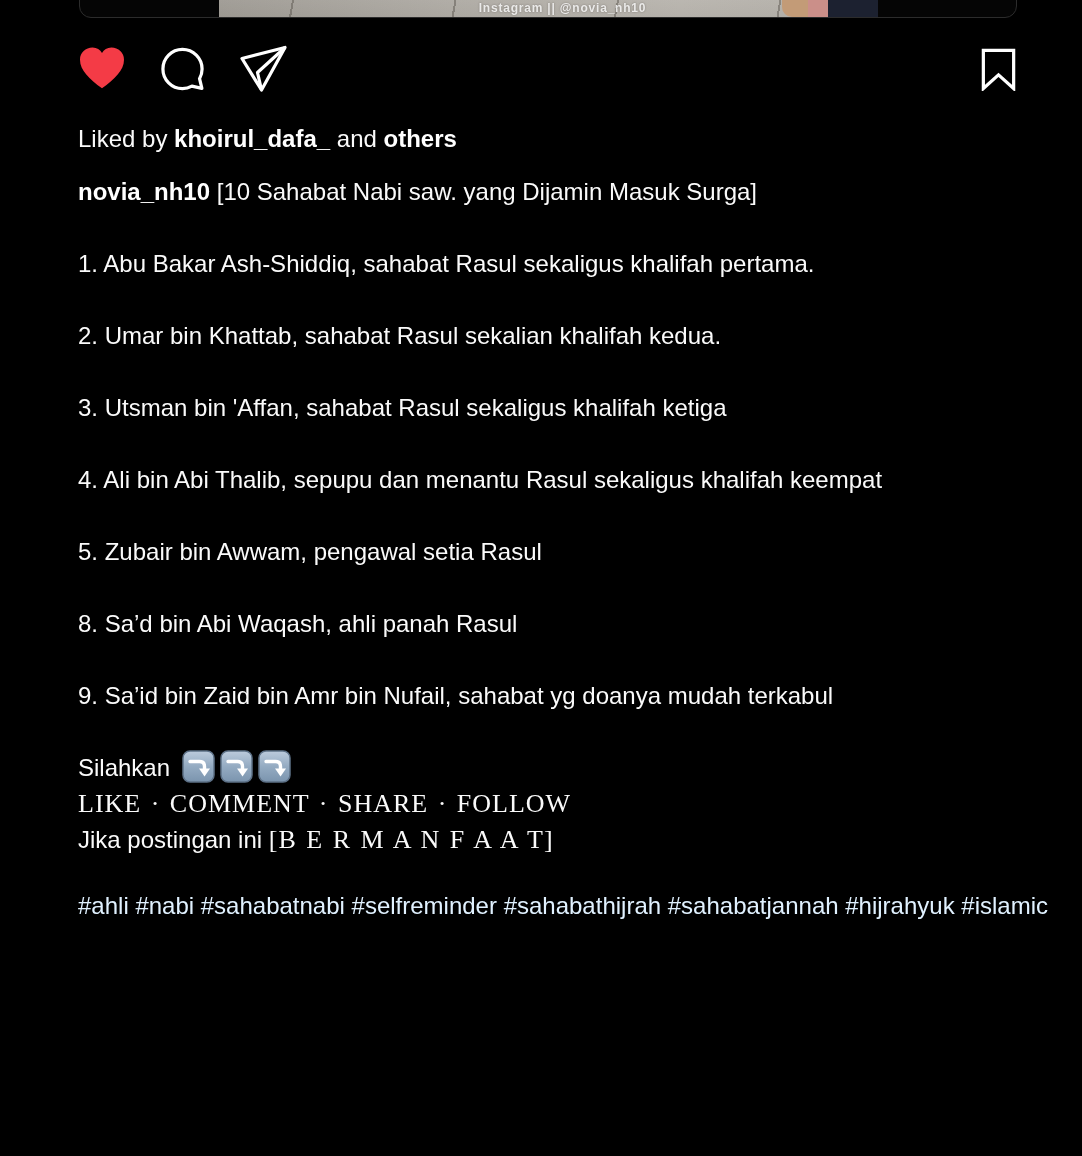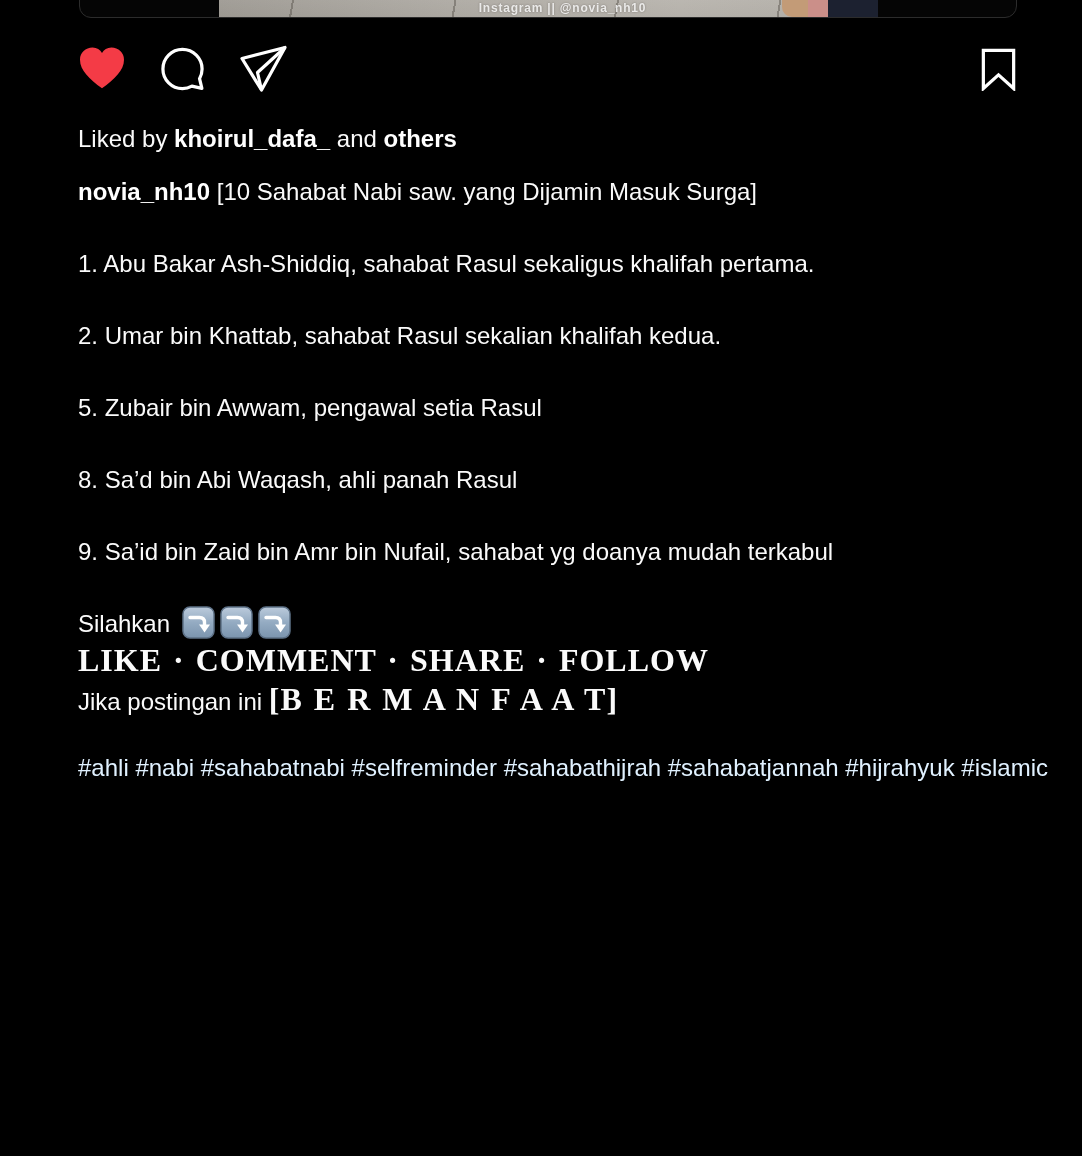--- a/index.html
+++ b/index.html
@@ -61,22 +61,22 @@
     line-height: 36px;
     color: #fafafa;
   }
   .content p { margin: 0 0 36px 0; }
   p.liked-by { margin-bottom: 17px; }
   .b { font-weight: bold; color: #ffffff; }
   p.item-4 { max-width: 905px; }
   p.cta { margin-bottom: 30px; }
   .serif-strong {
     font-family: "Liberation Serif", serif;
-    font-weight: bold;
-    font-size: 32px;
+    font-weight: normal;
+    font-size: 26px;
     letter-spacing: 1px;
     word-spacing: 2px;
   }
   .emoji-box {
     display: inline-block;
     width: 33px; height: 33px;
     margin-left: 5px;
     vertical-align: -7px;
     line-height: 0;
   }
@@ -137,20 +137,22 @@
 </button>
 
 <div class="content">
 
   <p class="liked-by"><span>Liked by </span><span class="b">khoirul_dafa_</span><span> and </span><span class="b">others</span></p>
 
   <p><span class="b">novia_nh10</span><span> [10 Sahabat Nabi saw. yang Dijamin Masuk Surga]</span></p>
 
   <p>1. Abu Bakar Ash-Shiddiq, sahabat Rasul sekaligus khalifah pertama.</p>
   <p>2. Umar bin Khattab, sahabat Rasul sekalian khalifah kedua.</p>
+  <p>3. Utsman bin 'Affan, sahabat Rasul sekaligus khalifah ketiga</p>
+  <p class="item-4">4. Ali bin Abi Thalib, sepupu dan menantu Rasul sekaligus khalifah keempat</p>
   <p>5. Zubair bin Awwam, pengawal setia Rasul</p>
   <p>8. Sa’d bin Abi Waqash, ahli panah Rasul</p>
   <p>9. Sa’id bin Zaid bin Amr bin Nufail, sahabat yg doanya mudah terkabul</p>
 
   <p class="cta">
     <span>Silahkan </span><span class="emoji-box"><svg width="33" height="33" viewBox="0 0 33 33">
           <rect x="1" y="1" width="31" height="31" rx="7" fill="url(#eg)" stroke="#5d7187" stroke-width="1.5"></rect>
           <path d="M8 11.5 H17.5 Q22.5 11.5 22.5 16.5 V19" fill="none" stroke="#ffffff" stroke-width="3.4" stroke-linecap="round"></path>
           <polygon points="17,18.5 28,18.5 22.5,26.5" fill="#ffffff"></polygon>
         </svg></span><span class="emoji-box"><svg width="33" height="33" viewBox="0 0 33 33">

